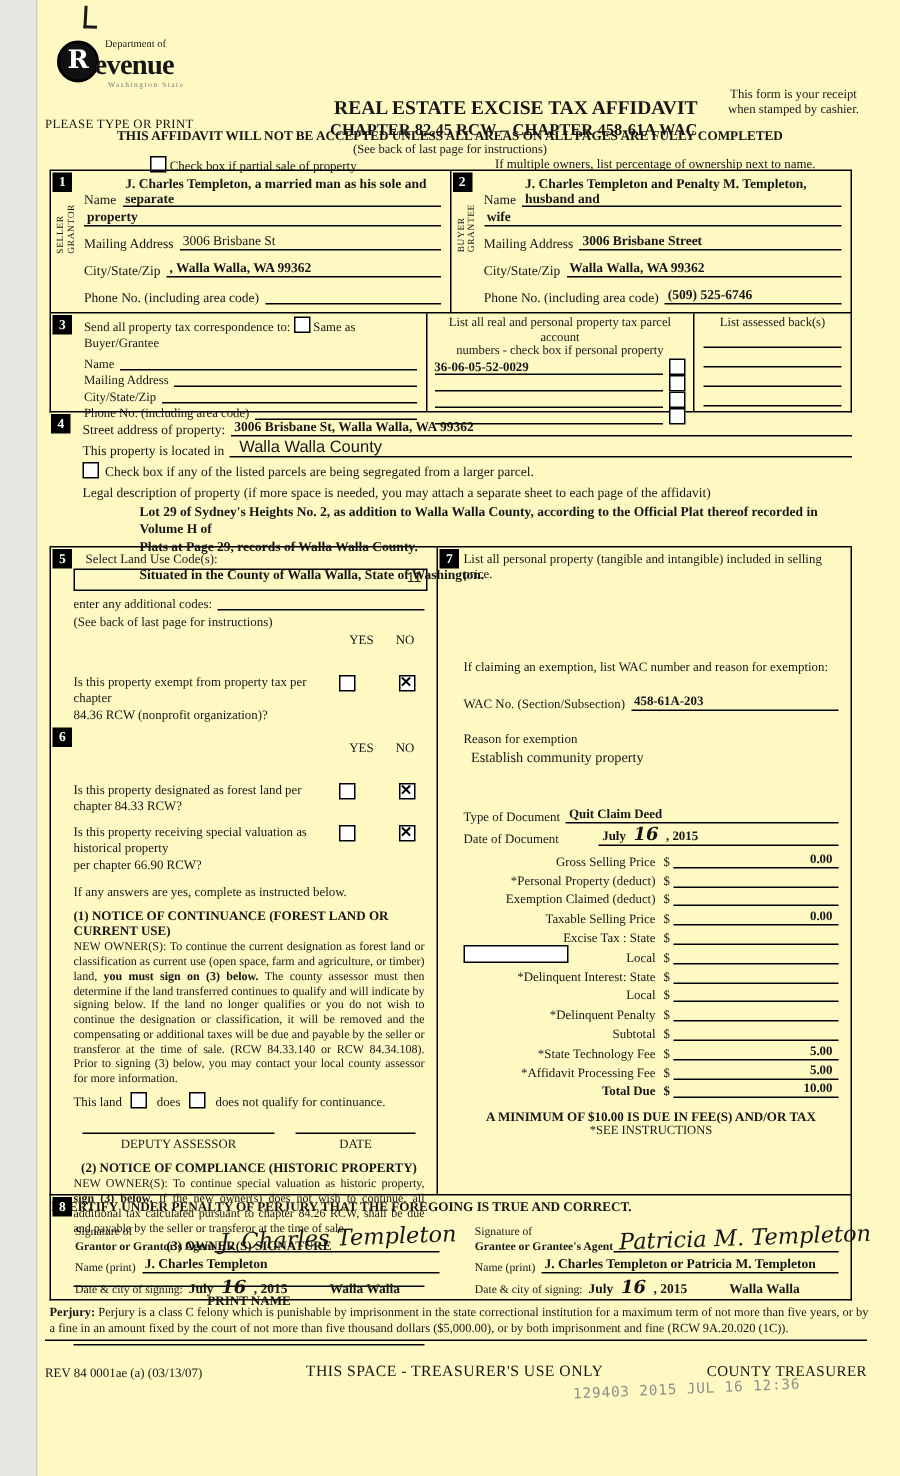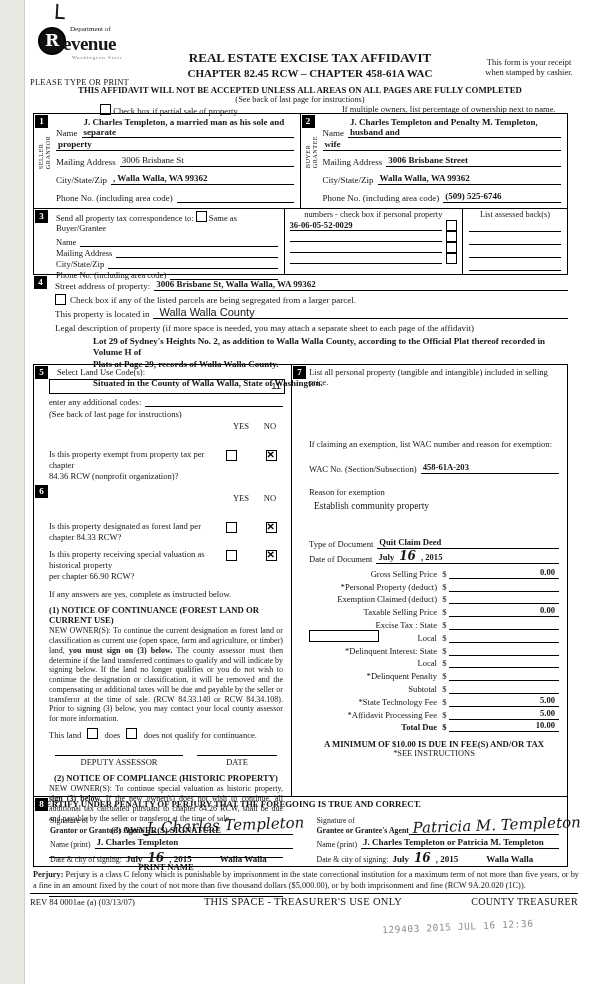--- a/index.html
+++ b/index.html
@@ -1,35 +1,35 @@
 <!DOCTYPE html>
 <html><head>
 <meta charset="utf-8">
 <style>
   html,body{margin:0;padding:0;background:#d9d7d3;}
-  .page{position:relative;width:600px;height:984px;background:#ffffff;font-family:"Liberation Serif",serif;color:#161616;font-size:9px;overflow:hidden;}
+  .page{position:relative;width:600px;height:984px;background:#fef9c3;font-family:"Liberation Serif",serif;color:#161616;font-size:9px;overflow:hidden;}
   .scan-edge{position:absolute;left:0;top:0;bottom:0;width:24px;background:#e9e7e2;border-right:1px solid #d2cfc8;}
   .pen-mark{position:absolute;left:56px;top:4px;width:7px;height:13px;border-left:2.5px solid #1a1a1a;border-bottom:2px solid #1a1a1a;transform:rotate(3deg);}
   b,.b{font-weight:bold;}
   
   .logo{position:absolute;left:38px;top:27px;width:140px;}
   .logo-row{display:flex;align-items:flex-end;}
   .logo-circle{display:inline-block;width:24px;height:24px;border:2.5px solid #000;border-radius:50%;text-align:center;line-height:22px;font-weight:bold;font-size:17px;font-family:"DejaVu Serif",serif;background:#111;color:#fff;}
   .logo-word{font-size:19px;font-weight:bold;letter-spacing:-0.5px;margin-left:-3px;}
   .logo-dept{position:absolute;left:32px;top:-2px;font-size:7px;}
   .logo-tag{font-size:5px;color:#777;margin-left:34px;letter-spacing:1px;}
   .please{position:absolute;left:30px;top:77px;font-size:8.5px;letter-spacing:0.2px;}
-  .title{position:absolute;left:155px;top:50px;width:310px;text-align:center;}
+  .title{position:absolute;left:155px;top:64px;width:310px;text-align:right;}
   .title-main{font-size:13px;font-weight:bold;}
   .title-sub{font-size:11px;font-weight:bold;margin-top:1px;}
   .receipt{position:absolute;left:468px;top:57px;width:122px;font-size:8.5px;text-align:center;line-height:1.2;}
   .notice{position:absolute;left:0;top:85px;width:600px;text-align:center;font-weight:bold;font-size:8.8px;}
   .seeback{position:absolute;left:0;top:95px;width:600px;text-align:center;font-size:8.4px;}
   .partial{position:absolute;left:100px;top:104px;font-size:8.6px;}
-  .multown{position:absolute;left:330px;top:104px;font-size:8.6px;margin-left:12px;}
+  .multown{position:absolute;left:330px;top:104px;font-size:8.6px;}
   
   .cb{display:inline-block;width:9px;height:9px;border:1px solid #000;vertical-align:-1.5px;position:relative;background:#fff;}
   .cb.checked::after{content:"✕";position:absolute;left:-0.5px;top:-2px;font-size:10px;font-weight:bold;color:#000;}
   
   .form{position:absolute;left:33px;top:113px;width:535px;}
   .numbox{position:absolute;left:1px;top:1px;width:13px;height:13px;background:#000;color:#fff;font-size:9px;font-weight:bold;text-align:center;line-height:13px;}
   .parties{display:flex;border:1.5px solid #000;height:94px;}
   .party{width:50%;position:relative;padding:2px 6px 0 22px;box-sizing:border-box;}
   .party.seller{border-right:1.5px solid #000;}
   .vert{position:absolute;left:3px;top:22px;display:flex;}
@@ -101,21 +101,21 @@
   .sigline{flex:1;border-bottom:1px solid #000;position:relative;height:14px;}
   .script{position:absolute;left:4px;bottom:-3px;font-size:15px;font-style:italic;font-family:"DejaVu Serif",serif;white-space:nowrap;transform:rotate(-2deg);transform-origin:left bottom;}
   .nprow{display:flex;align-items:flex-end;height:14px;}
   .nprow .flabel{font-size:7.8px;}
   .dcrow{display:flex;align-items:flex-end;height:15px;border-bottom:0;}
   .dcrow .flabel{font-size:7.8px;}
   .dcval{flex:1;display:flex;align-items:flex-end;font-weight:bold;}
   .dcval .city{margin-left:28px;}
   
   .perjury{position:absolute;left:33px;top:870px;width:546px;font-size:8.3px;line-height:1.3;text-align:justify;}
-  .footrow{position:absolute;left:30px;top:893px;width:548px;display:flex;justify-content:space-between;align-items:flex-end;border-top:1.5px solid #000;padding-top:2px;}
+  .footrow{position:absolute;left:30px;top:893px;width:548px;display:flex;justify-content:space-between;align-items:flex-end;border-top:1.5px solid #000;padding-top:15px;}
   .foot-rev{font-size:8.6px;}
   .foot-center{font-size:10.5px;letter-spacing:0.3px;}
   .foot-right{font-size:10px;letter-spacing:0.3px;}
   .stamp{position:absolute;left:382px;top:921px;font-family:"DejaVu Sans Mono",monospace;font-size:9.5px;color:#8e8e8c;transform:rotate(-2.5deg);letter-spacing:0.6px;}
 </style>
 </head>
 <body>
 
 <div class="page">
   <div class="scan-edge"></div>
@@ -223,20 +223,21 @@
             <span class="flabel">City/State/Zip</span>
             <span class="fline"></span>
           </div>
         <div class="frow">
             <span class="flabel">Phone No. (including area code)</span>
             <span class="fline"></span>
           </div>
       </div>
       <div class="s3mid">
         <div class="hdr">
+          <div>List all real and personal property tax parcel account</div>
           <div>numbers - check box if personal property</div>
         </div>
         <div class="prow">
             <span class="pline">36-06-05-52-0029</span>
             <span class="cb"></span>
           </div>
         <div class="prow">
             <span class="pline"></span>
             <span class="cb"></span>
           </div>
@@ -257,28 +258,28 @@
         <div class="aline"></div>
       </div>
     </div>
 
     <div class="sec4">
       <div class="numbox">4</div>
       <div class="s4row">
           <span class="flabel">Street address of property:</span>
           <span class="fline">3006 Brisbane St, Walla Walla, WA  99362</span>
         </div>
+      <div class="s4row">
+          <span class="flabel">This property is located in</span>
+          <span class="fline nl sans located-val" style="flex:1;">Walla Walla County</span>
+        </div>
       <div class="s4row" style="margin-top:3px;">
         <span class="cb" style="margin-right:4px;"></span>
         <span>Check box if any of the listed parcels are being segregated from a larger parcel.</span>
       </div>
-      <div class="s4row">
-          <span class="flabel">This property is located in</span>
-          <span class="fline nl sans located-val" style="flex:1;">Walla Walla County</span>
-        </div>
       <div style="margin-top:4px;">Legal description of property (if more space is needed, you may attach a separate sheet to each page of the affidavit)</div>
       <div class="legalpara">
         <div>Lot 29 of Sydney's Heights No. 2, as addition to Walla Walla County, according to the Official Plat thereof recorded in Volume H of</div>
         <div>Plats at Page 29, records of Walla Walla County.</div>
         <div style="margin-top:8px;">Situated in the County of Walla Walla, State of Washington.</div>
       </div>
     </div>
 
     <div class="twocol">
       <div class="colL">
@@ -354,21 +355,21 @@
         <div class="wacrow">
           <span class="flabel">WAC No. (Section/Subsection)</span>
           <span class="fline">458-61A-203</span>
         </div>
         <div class="reason">Reason for exemption</div>
         <div class="reasonval">Establish community property</div>
         <div class="docrow" style="margin-top:26px;">
           <span class="flabel">Type of Document</span>
           <span class="fline">Quit Claim Deed</span>
         </div>
-        <div class="docrow" style="margin-top:3px;">
+        <div class="docrow" style="margin-top:3px;gap:23px;">
           <span class="flabel">Date of Document</span>
           <span class="fline" style="text-align:left;"><b>July</b><span class="hand">16</span><b>, 2015</b></span>
         </div>
         <div style="margin-top:2px;">
           <div class="mrow">
               <span class="mlabel">Gross Selling Price</span>
               <span class="md">$</span>
               <span class="mline">0.00</span>
             </div>
           <div class="mrow">

